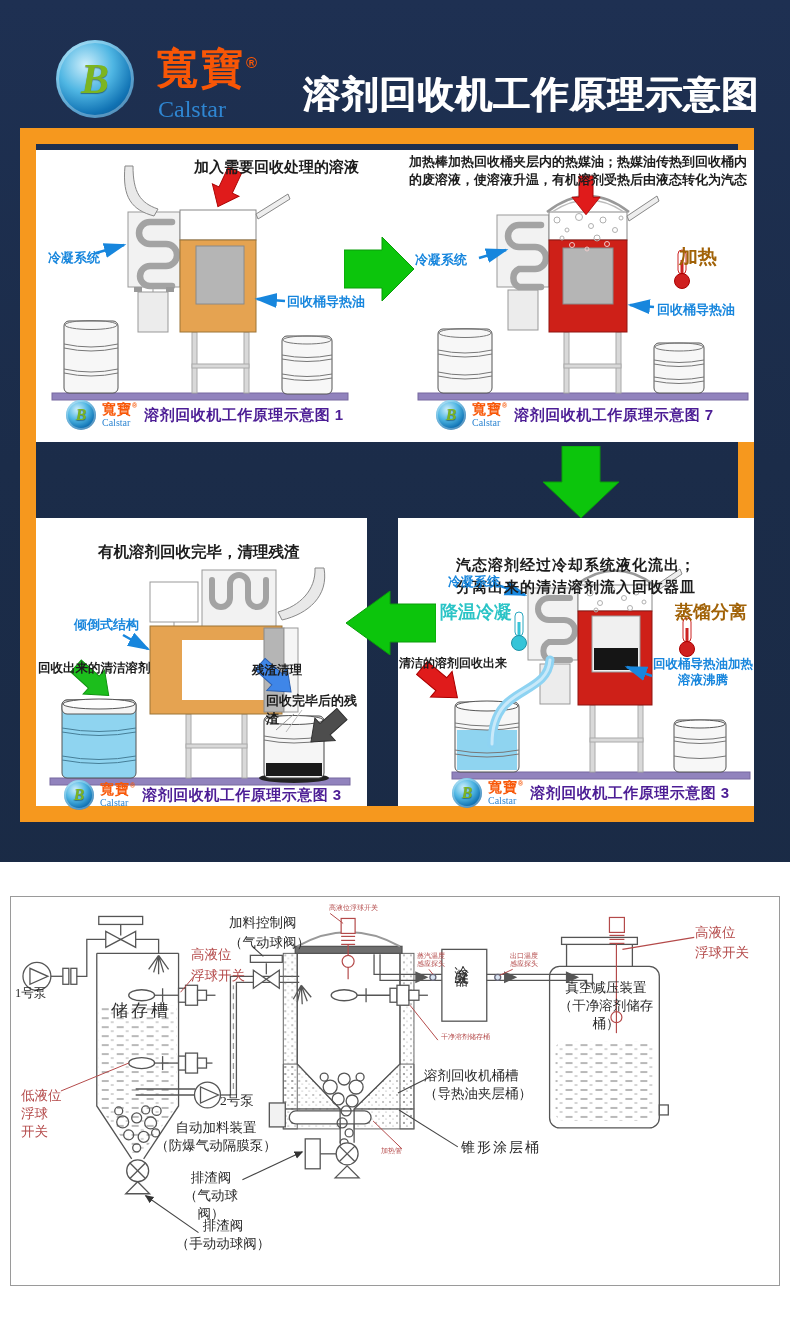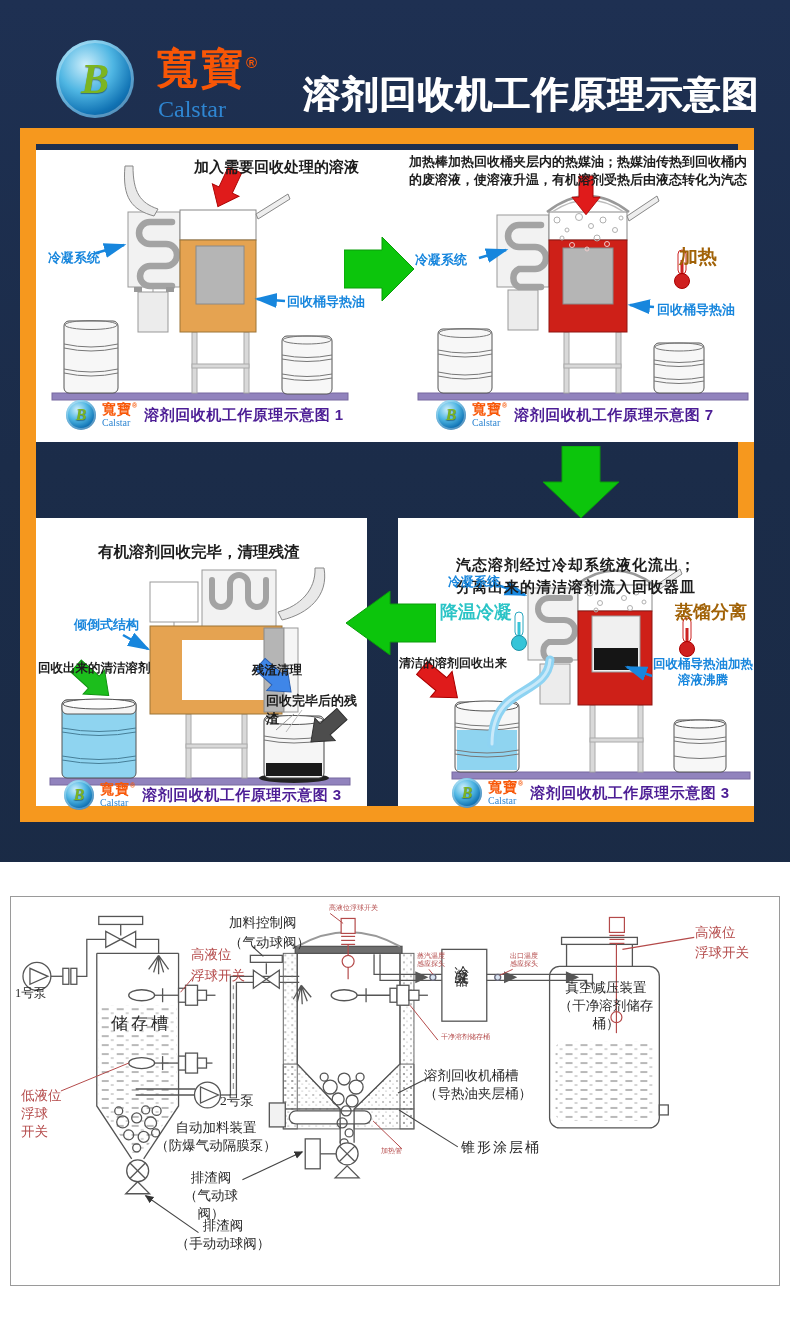--- a/index.html
+++ b/index.html
@@ -523,21 +523,21 @@
           <line x1="420" y1="180" x2="388" y2="196"></line>
           <line x1="448" y1="250" x2="389" y2="213"></line>
           <line x1="243" y1="50" x2="253" y2="59"></line>
           <line x1="232" y1="283" x2="292" y2="255" marker-end="url(#ah)"></line>
           <line x1="188" y1="336" x2="135" y2="299" marker-end="url(#ah)"></line>
         </g>
       </svg>
 
       <div class="schem-label" style="left:4px;top:88px;font-size:12.5px;">1号泵</div>
       <div class="schem-label" style="left:209px;top:195px;">2号泵</div>
-      <div class="schem-label" style="left:100px;top:116px;font-size:17px;letter-spacing:3px;">储存槽</div>
+      <div class="schem-label" style="left:100px;top:103px;font-size:17px;letter-spacing:3px;">储存槽</div>
       <div class="schem-label schem-red" style="left:180px;top:48px;line-height:1.55;">高液位
 浮球开关</div>
       <div class="schem-label schem-red" style="left:10px;top:190px;line-height:1.35;">低液位
 浮球
 开关</div>
       <div class="schem-label" style="left:218px;top:16px;line-height:1.45;">加料控制阀
 （气动球阀）</div>
       <div class="schem-label" style="left:140px;top:222px;width:130px;text-align:center;">自动加料装置
 （防爆气动隔膜泵）</div>
       <div class="schem-label" style="left:160px;top:272px;width:80px;text-align:center;">排渣阀

